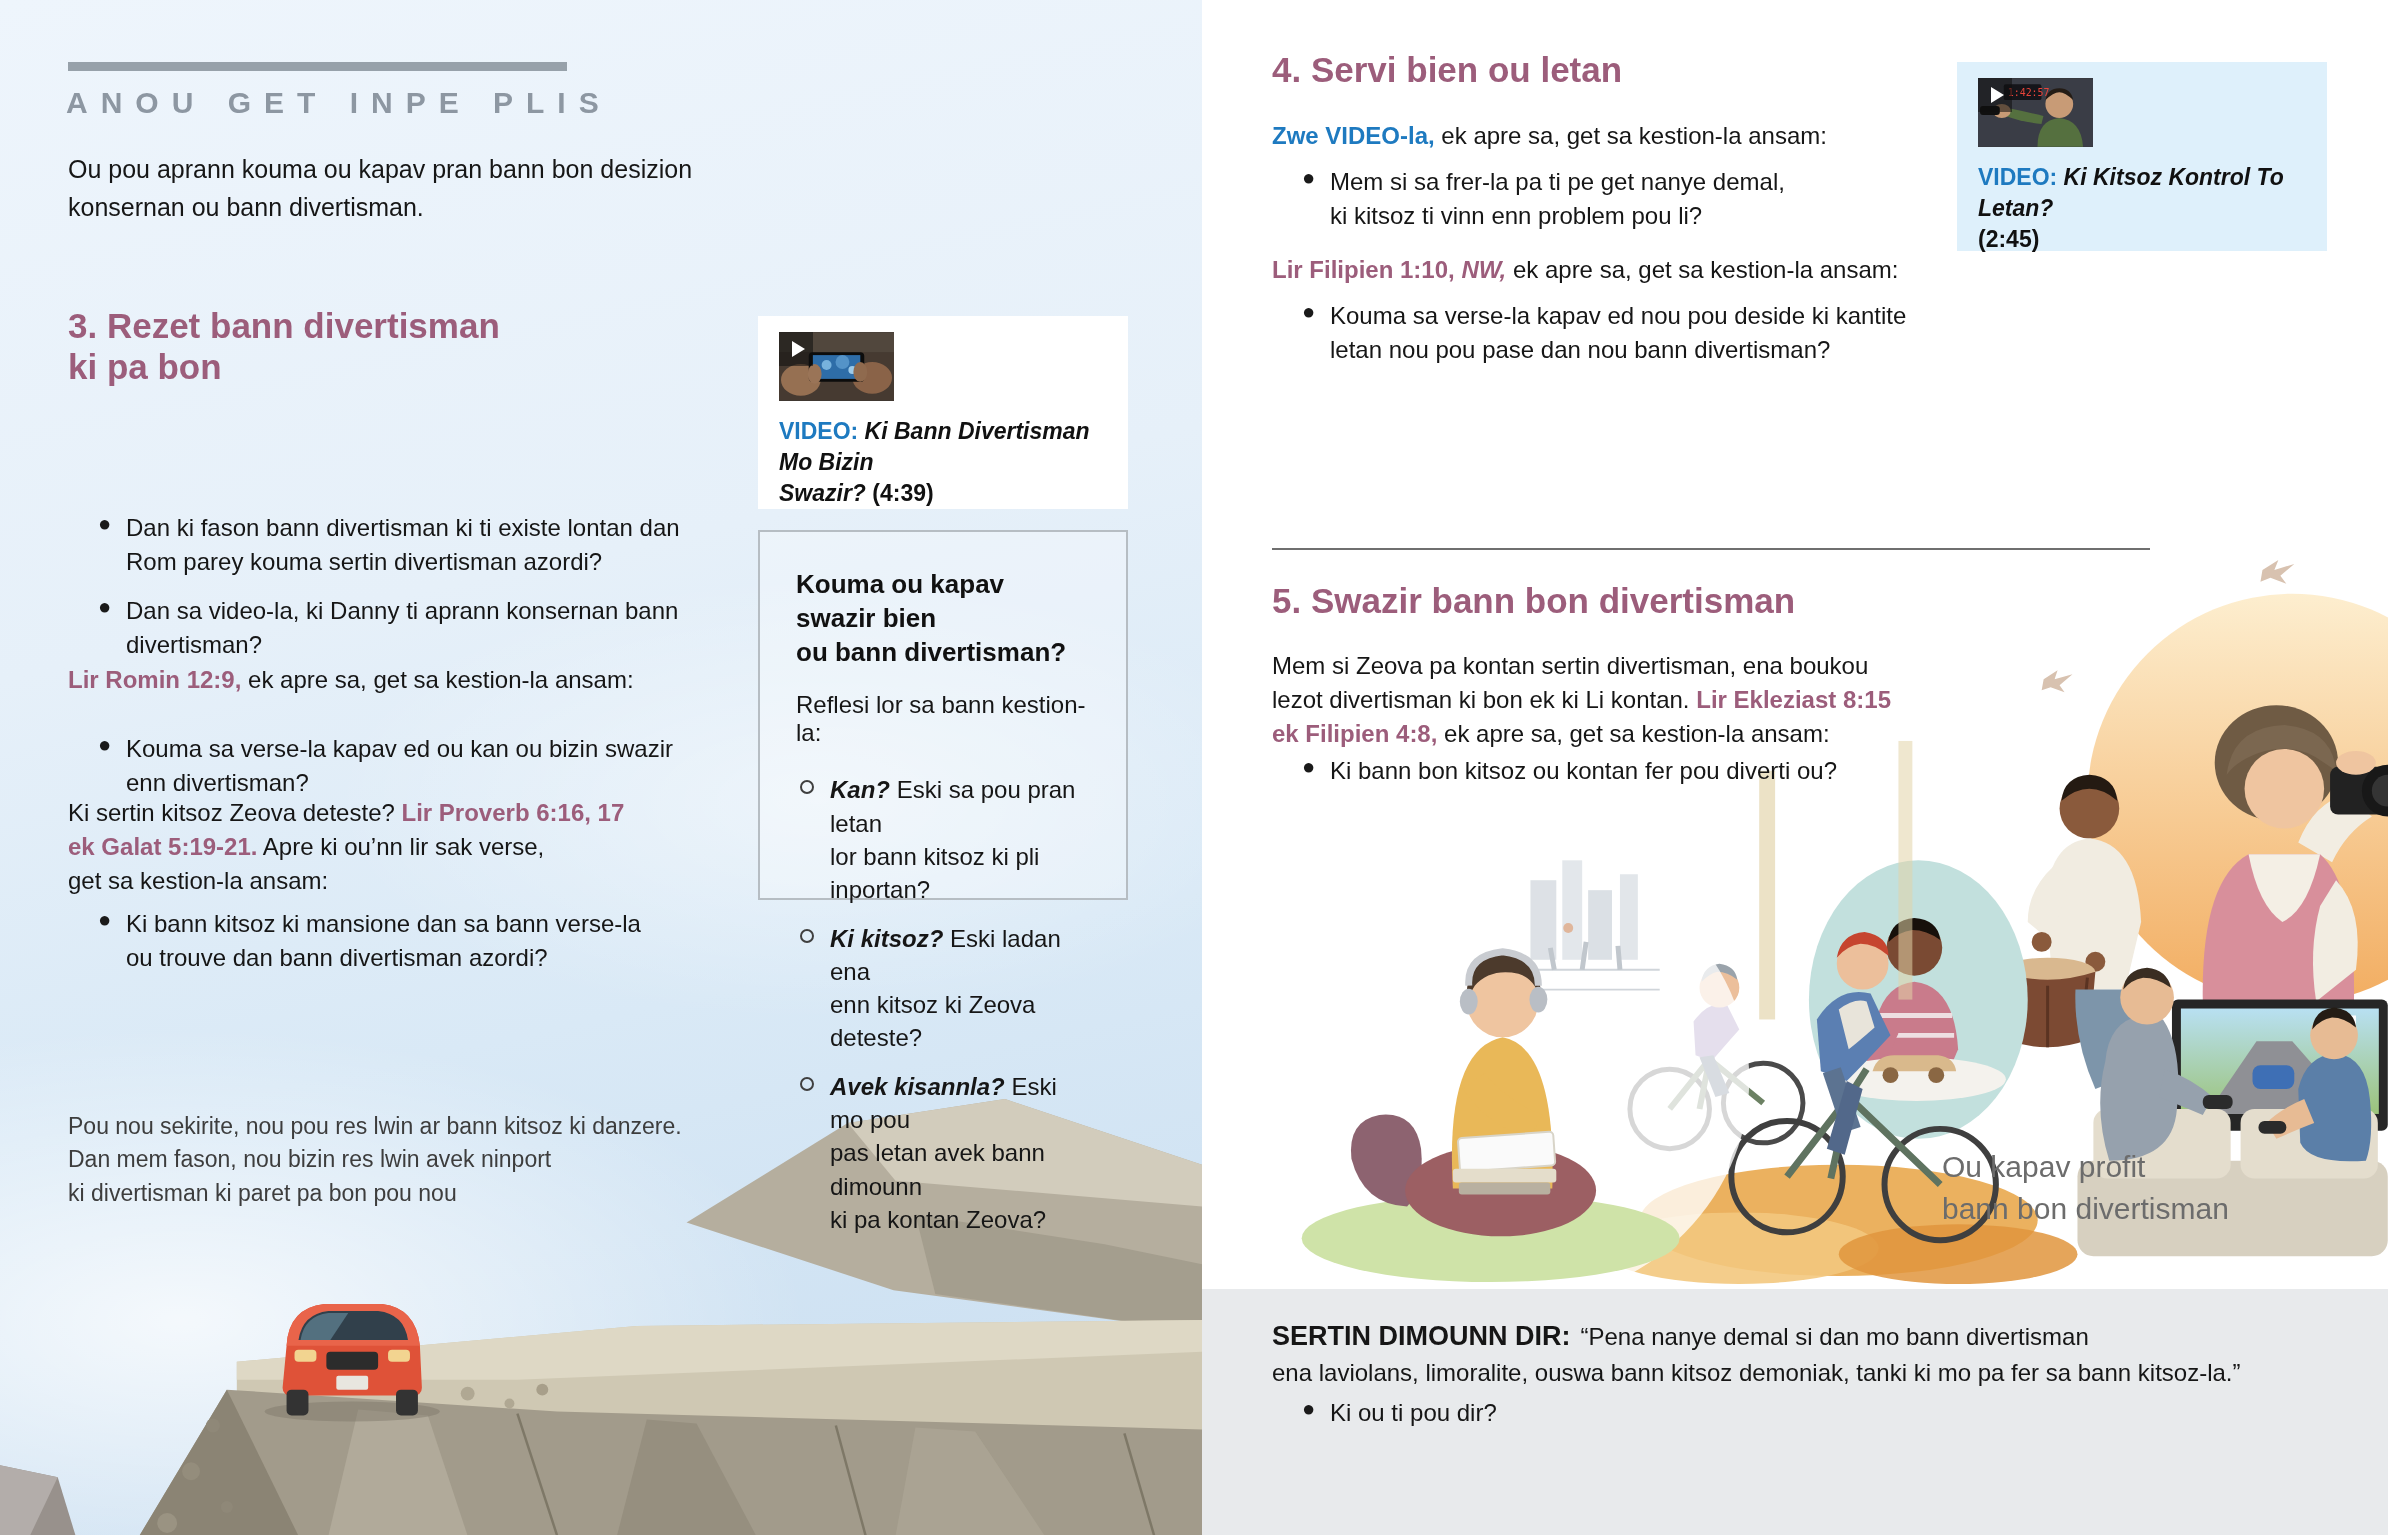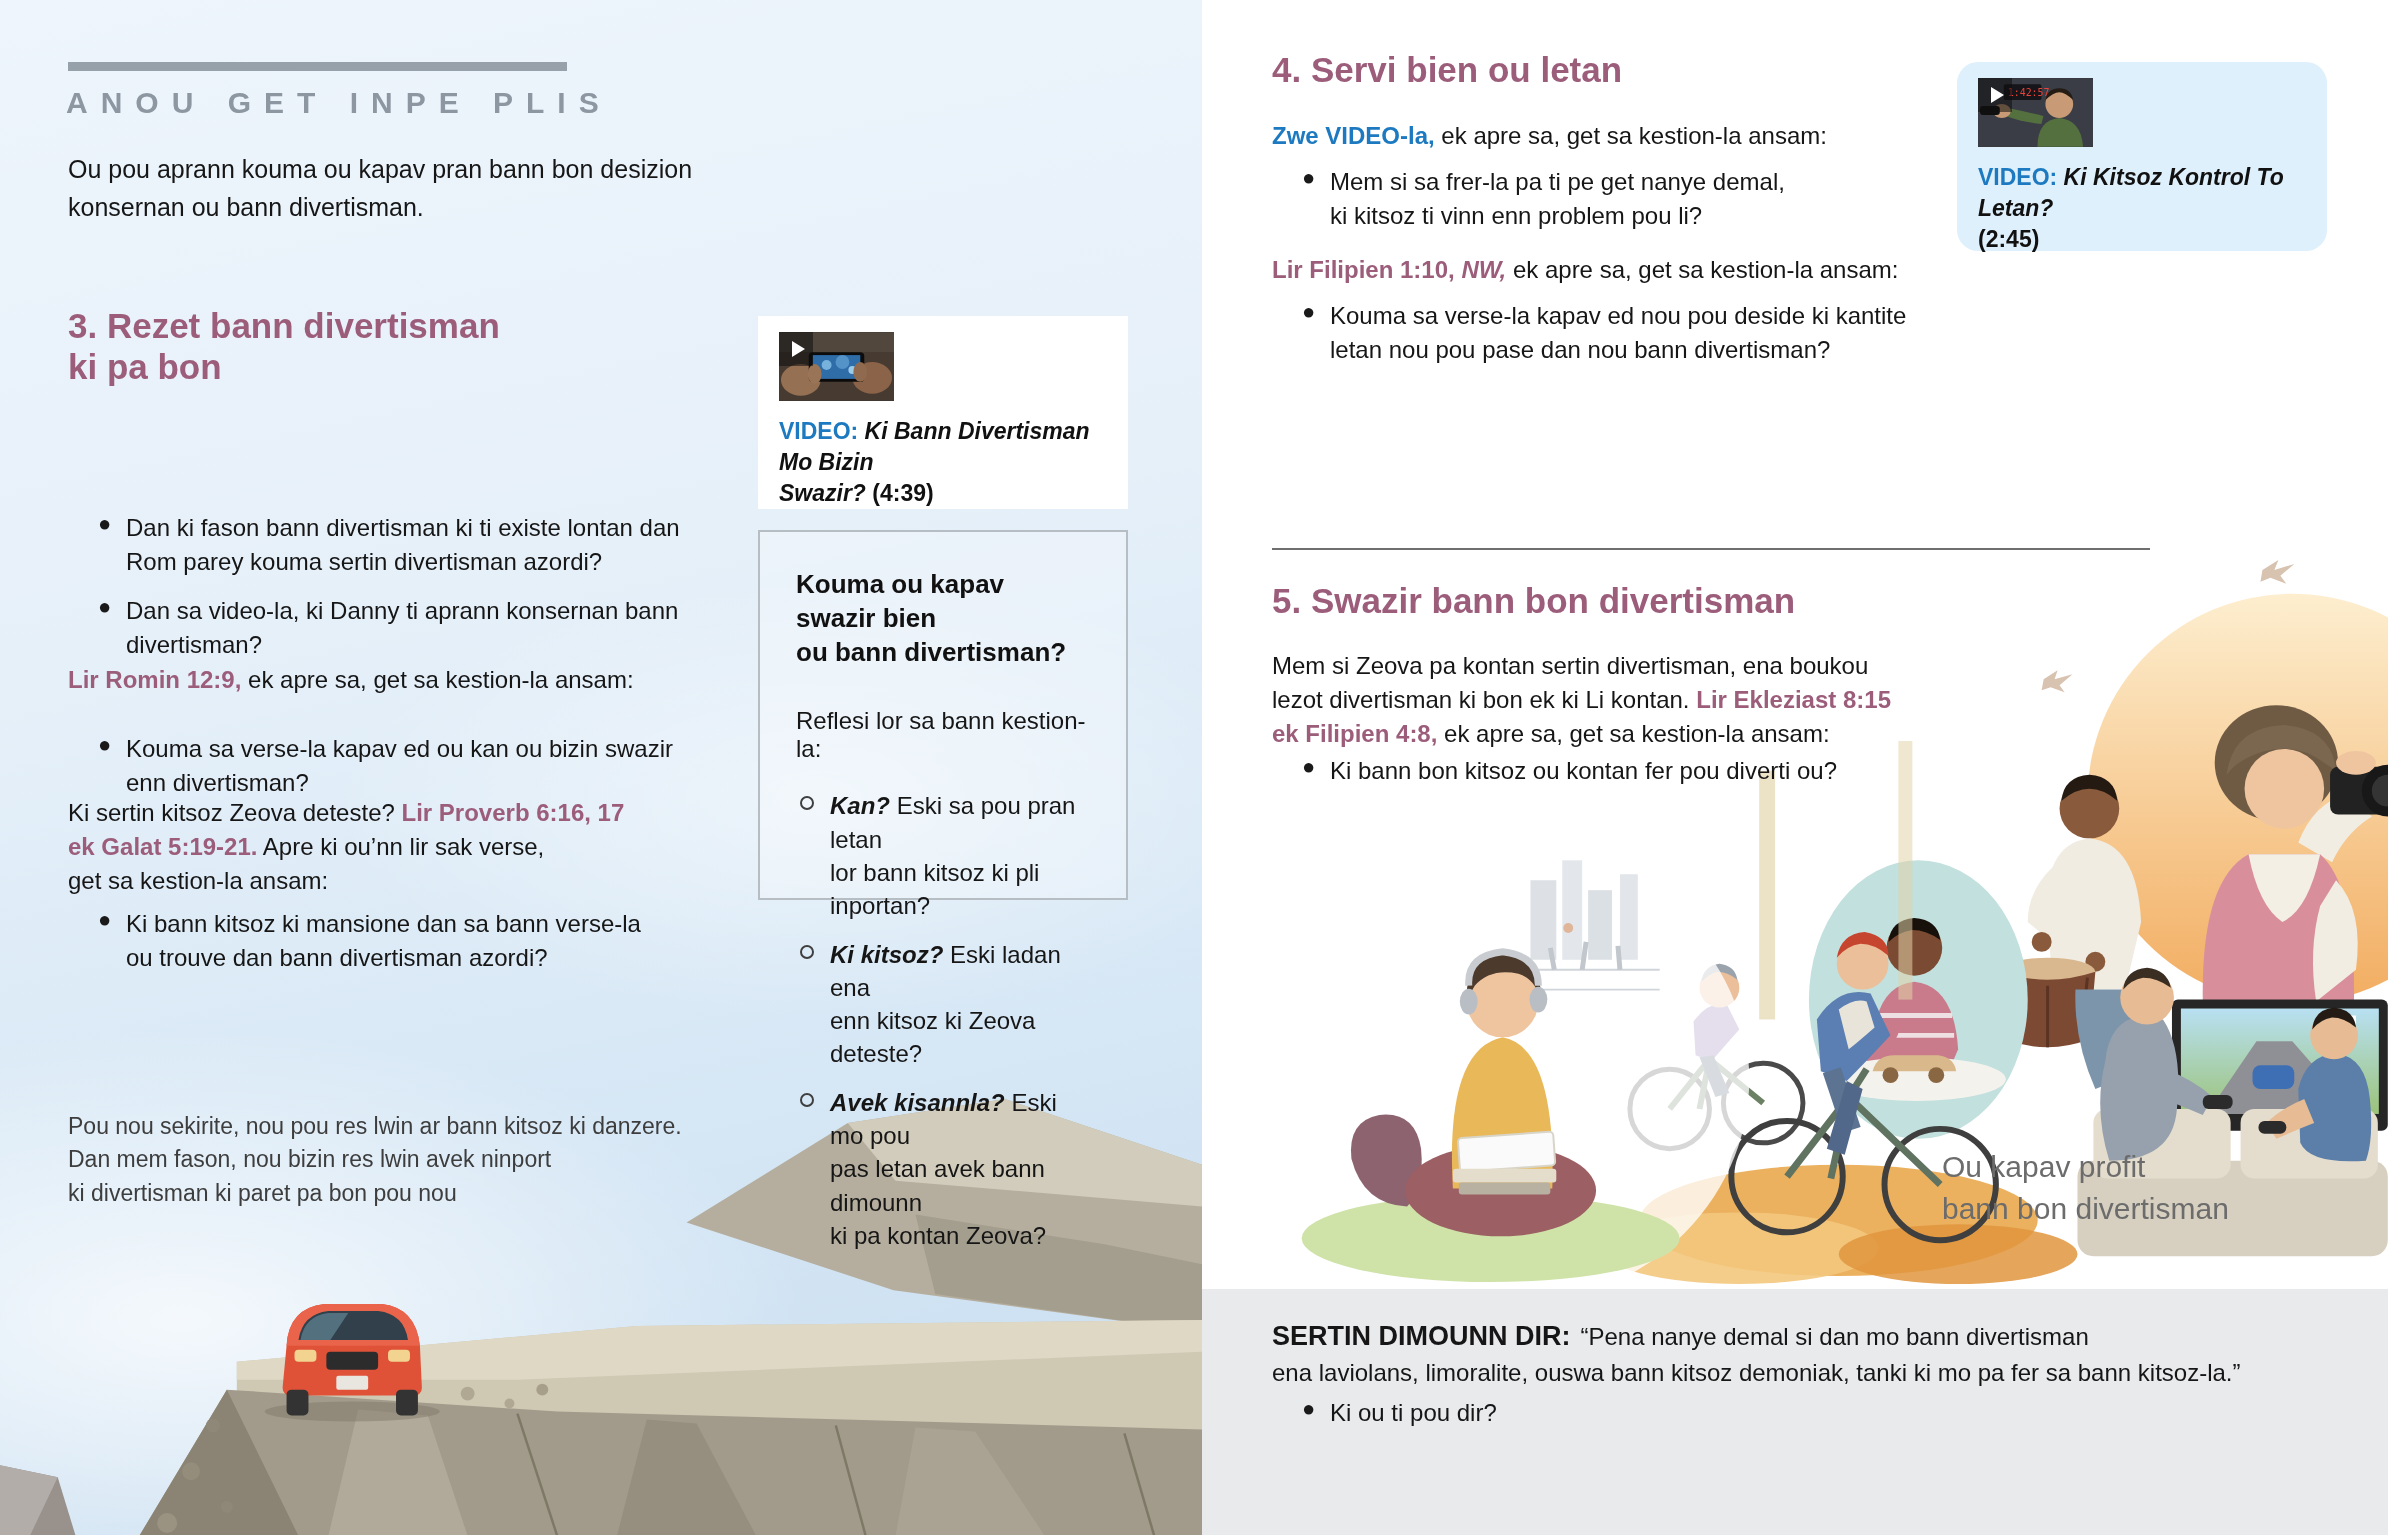--- a/index.html
+++ b/index.html
@@ -23,32 +23,32 @@
   .blue { color:#1e7ac0; font-weight:bold; cursor:pointer; }
   .purple { color:#9c5d7b; font-weight:bold; }
   .italic { font-style:italic; }
 
   .ul { display:flex; flex-direction:column; gap:15px; }
   .li { display:flex; align-items:flex-start; }
   .li .dot { flex:0 0 30px; font-size:22px; color:#1a1a1a; padding-left:2px; }
   .litext { white-space:pre-line; }
 
   .vcard { background:#ffffff; }
-  .vbox2 { background:#def0fb;border-radius:21px; }
+  .vbox2 { background:#def0fb; }
   .thumb { position:absolute; width:115px; height:69px; overflow:hidden; background:#333; cursor:pointer; }
   .playbtn { position:absolute; left:0; top:0; width:34px; height:34px; background:rgba(15,15,15,.55);
              display:flex; align-items:center; justify-content:center; }
   .playbtn .tri { width:0; height:0; border-left:13px solid #fff; border-top:8px solid transparent;
                   border-bottom:8px solid transparent; margin-left:4px; }
   .vcap { font-size:23px; font-weight:bold; line-height:1.35; color:#111; white-space:pre-line; }
   .vtitle { font-style:italic; }
 
   .qbox { border:2px solid #b6bdc3; background:rgba(255,255,255,.28); padding:36px; }
   .qbox-title { font-size:26px; font-weight:bold; line-height:1.3; color:#111; white-space:pre-line; }
-  .qlead { font-size:24px; color:#161616; margin-top:38px; }
+  .qlead { font-size:24px; color:#161616; margin-top:22px; }
   .qul { display:flex; flex-direction:column; gap:16px; margin-top:26px; }
   .qli { display:flex; align-items:flex-start; }
   .qli .ring { flex:0 0 14px; width:14px; height:14px; border:2.5px solid #3f3f3f; border-radius:50%;
                margin:7px 16px 0 4px; }
   .qtext { font-size:24px; line-height:1.38; color:#161616; white-space:pre-line; }
   .bi { font-weight:bold; font-style:italic; }
 
   .cliff-cap { font-size:23px; line-height:1.45; color:#3d3d3d; white-space:pre-line; }
   .divider { height:2px; background:#6f6f6f; }
   .cap-gray { font-size:30px; line-height:1.4; color:#6c6c6c; white-space:pre-line; }

